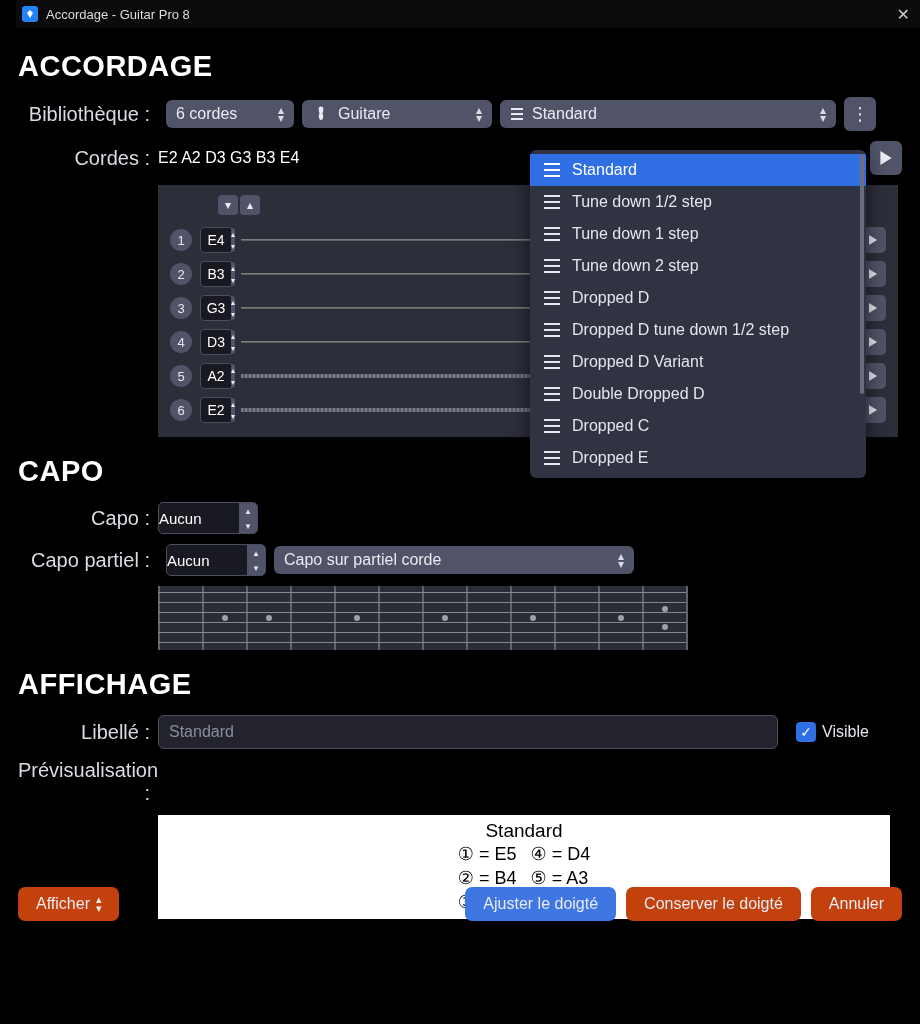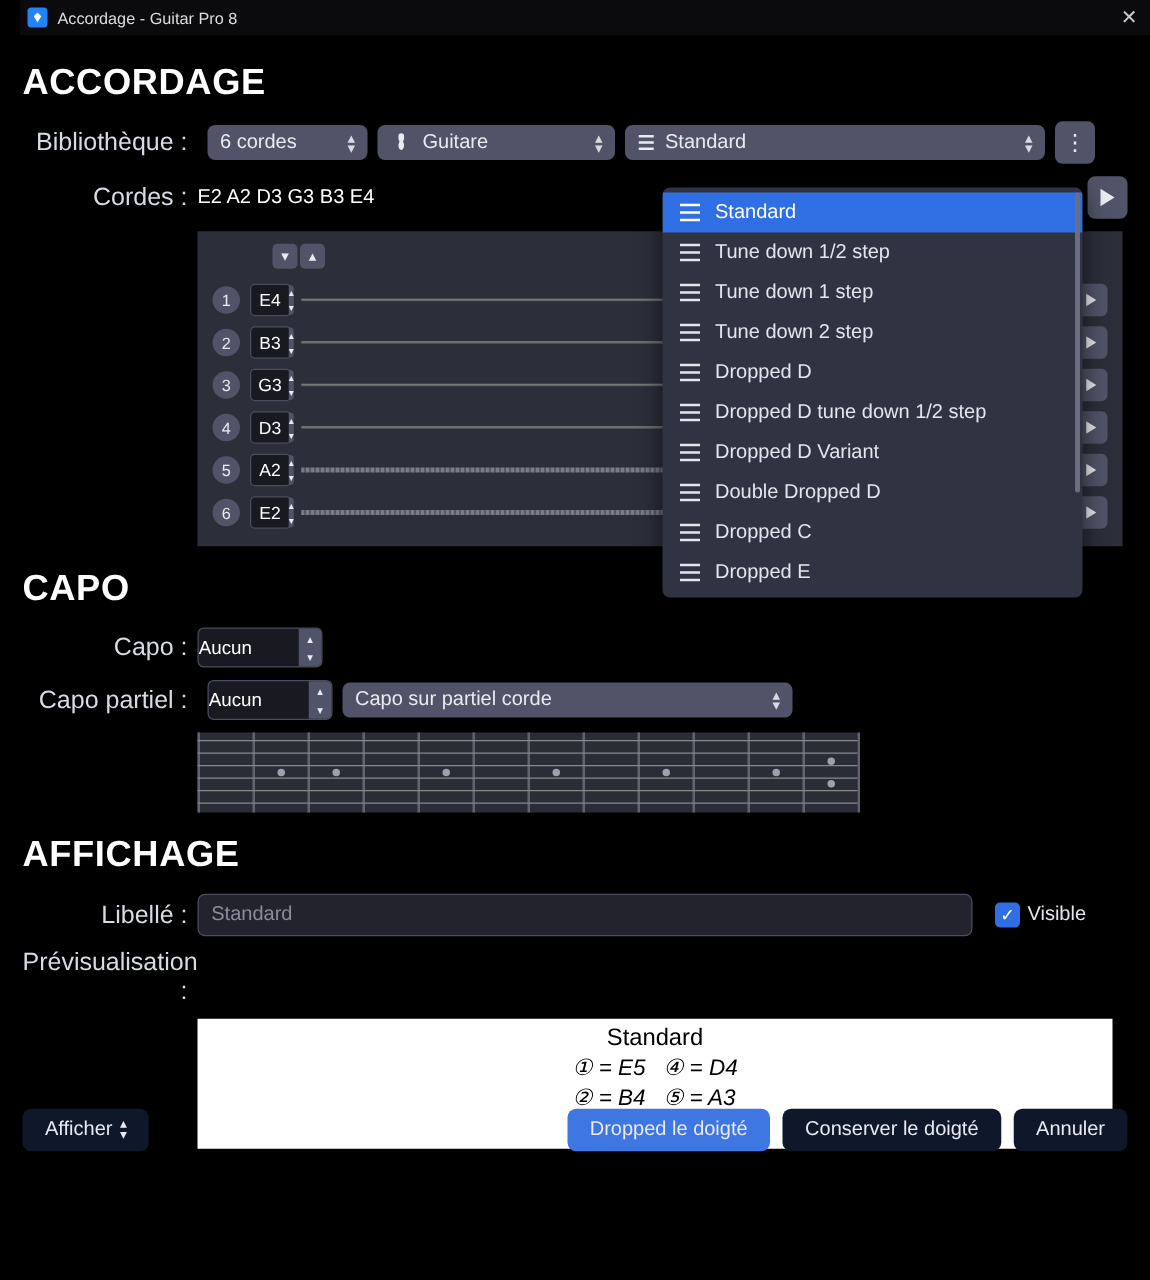--- a/index.html
+++ b/index.html
@@ -63,32 +63,32 @@
   .fretboard .fret { position: absolute; top: 0; bottom: 0; width: 2px; background: #61636f; }
   .fretboard .hstr { position: absolute; left: 0; right: 0; height: 1px; background: #888; }
   .fretboard .dot { position: absolute; width: 6px; height: 6px; border-radius: 3px; background: #9ea0ad; }
 
   .libelle-input { flex: 1; background: #22232c; border: 1px solid #4a4d5e; border-radius: 6px; height: 34px; padding: 0 10px; font-size: 16px; color: #8a8d9c; max-width: 620px;}
   .visible-check { display: flex; align-items: center; gap: 6px; margin-left: 18px; }
   .checkbox { width: 20px; height: 20px; background: #2f6fe3; border-radius: 4px; display: flex; align-items: center; justify-content: center; color: #fff; font-size: 14px; cursor: pointer; }
 
   .preview { margin-left: 140px; width: 732px; height: 104px; background: #fff; color: #000; font-family: Georgia, serif; display: flex; flex-direction: column; align-items: center; justify-content: center; font-size: 18px; }
   .preview .pv-title { font-size: 19px; }
-  .preview .cols { display: flex; gap: 12px; font-style: italic; }
+  .preview .cols { display: flex; gap: 12px; }
   .preview .col div { line-height: 1.35; }
 
   .dropdown { position: absolute; top: 122px; left: 530px; width: 336px; background: #303442; border-radius: 6px; box-shadow: 0 4px 20px rgba(0,0,0,0.6); padding: 4px 0; z-index: 50; max-height: 370px; overflow: hidden; }
   .dropdown::after { content: ""; position: absolute; right: 2px; top: 4px; width: 4px; height: 240px; background: #6b6e80; border-radius: 2px; }
   .dropdown .opt { display: flex; align-items: center; gap: 12px; padding: 7px 14px; font-size: 16px; color: #e4e6ee; cursor: pointer; }
   .dropdown .opt.selected { background: #2f6fe3; color: #fff; }
   .dropdown .opt .oicon { width: 16px; height: 14px; display:flex; flex-direction:column; justify-content:space-between;}
   .dropdown .opt .oicon span{height:2px;background:currentColor;display:block;}
 
   .footer { position: absolute; bottom: 12px; left: 18px; right: 18px; display: flex; align-items: center; gap: 10px; }
-  .btn { background: #0f172a; border: none; border-radius: 7px; padding: 8px 18px; font-size: 16px; color: #e9eaf2; cursor: pointer; display: flex; align-items: center; gap: 6px; }
+  .btn { background: #c2410c; border: none; border-radius: 7px; padding: 8px 18px; font-size: 16px; color: #e9eaf2; cursor: pointer; display: flex; align-items: center; gap: 6px; }
   .btn.primary { background: #3e76e2; }
   .footer .spacer { flex: 1; }
 
   svg.guitar-icon { width: 18px; height: 18px; }
   svg.preset-icon { width: 14px; height: 14px; }
 </style>
 </head>
 <body>
 
 <div class="titlebar">
@@ -333,21 +333,21 @@
         </div>
     </div>
   </div>
 
   <div class="footer">
     <button class="btn">
         <span>Afficher</span> 
         <span style="font-size:11px;line-height:9px">▴<br>▾</span>
       </button>
     <div class="spacer"></div>
-    <button class="btn primary">Dropped le doigté</button>
+    <button class="btn primary">Ajuster le doigté</button>
     <button class="btn">Conserver le doigté</button>
     <button class="btn">Annuler</button>
   </div>
 
   <div class="dropdown" id="dropdown">
       <div class="opt selected">
         <div class="oicon">
           <span></span>
           <span></span>
           <span></span>

